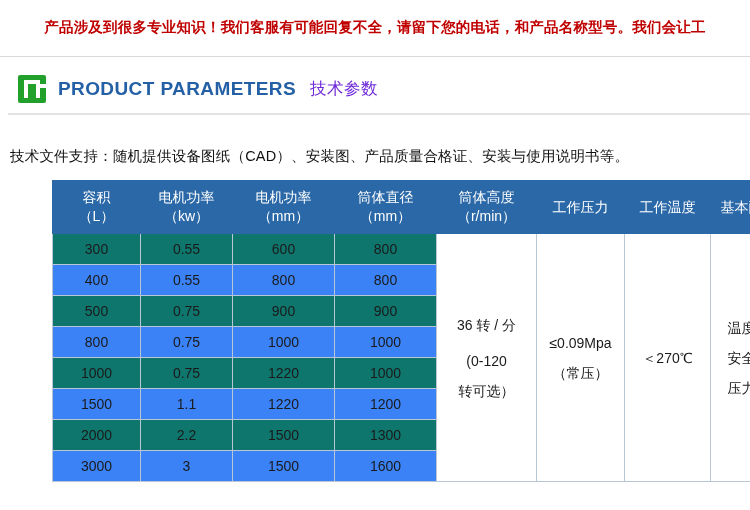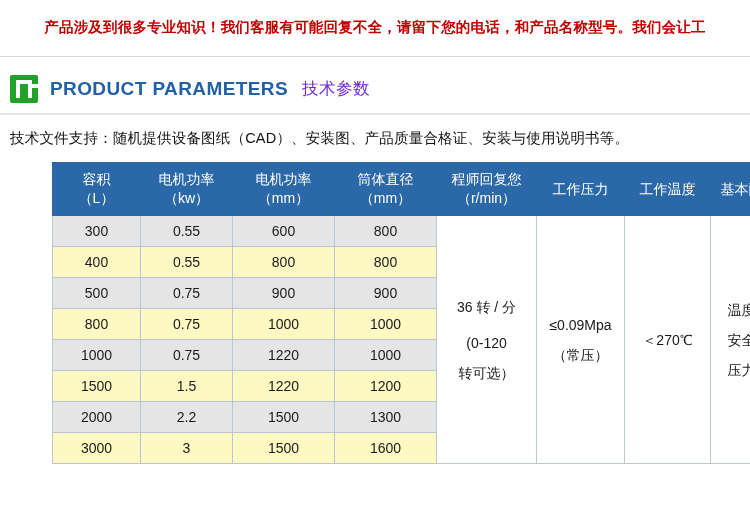--- a/index.html
+++ b/index.html
@@ -37,21 +37,21 @@
     display: block;
     white-space: nowrap;
   }
 
   
   .section-header {
     display: flex;
     align-items: center;
     padding: 18px 10px 10px 10px;
     border-bottom: 2px solid #e3e3e3;
-    margin: 0 0 0 0;
+    margin: 0 0 0 8px;
   }
   .logo-mark {
     width: 28px;
     height: 28px;
     background: #21a12b;
     border-radius: 2px;
     position: relative;
     flex: 0 0 auto;
     margin-right: 12px;
   }
@@ -90,21 +90,21 @@
   }
   .section-title-cn {
     font-size: 16.5px;
     color: #6d28d9;
     margin-left: 14px;
     letter-spacing: 0.5px;
   }
 
   
   .support-line {
-    padding: 14px 10px 14px 10px;
+    padding: 32px 10px 14px 10px;
     font-size: 14.5px;
     color: #111;
     letter-spacing: 0.2px;
     white-space: nowrap;
   }
 
   
   .table-wrap {
     padding: 0 8px;
     margin-left: 44px;
@@ -129,24 +129,24 @@
     color: #ffffff;
     font-weight: normal;
     font-size: 14px;
     line-height: 19px;
     height: 52px;
     border: 1px solid #2b68a8;
   }
   table.params thead th .h1 { display: block; }
   table.params thead th .h2 { display: block; }
   tbody tr.alt td {
-    background: #e5e5e5;
+    background: #0f766e;
   }
   tbody tr td {
-    background: #fef9c3;
+    background: #3b82f6;
   }
   td.merged {
     background: #ffffff !important;
     line-height: 30px;
     font-size: 14px;
   }
   td.merged .ml { display: block; }
   td.merged .sp { display: block; height: 6px; }
 
   col.c1 { width: 88px; }
@@ -201,21 +201,21 @@
           </th>
           <th>
             <span class="h1">电机功率</span>
             <span class="h2">（mm）</span>
           </th>
           <th>
             <span class="h1">筒体直径</span>
             <span class="h2">（mm）</span>
           </th>
           <th>
-            <span class="h1">程师回复您</span>
+            <span class="h1">筒体高度</span>
             <span class="h2">（r/min）</span>
           </th>
           <th>
             <span class="h1">工作压力</span>
           </th>
           <th>
             <span class="h1">工作温度</span>
           </th>
           <th>
             <span class="h1">基本配件</span>
@@ -266,21 +266,21 @@
           <td>1000</td>
         </tr>
         <tr class="alt">
           <td>1000</td>
           <td>0.75</td>
           <td>1220</td>
           <td>1000</td>
         </tr>
         <tr>
           <td>1500</td>
-          <td>1.5</td>
+          <td>1.1</td>
           <td>1220</td>
           <td>1200</td>
         </tr>
         <tr class="alt">
           <td>2000</td>
           <td>2.2</td>
           <td>1500</td>
           <td>1300</td>
         </tr>
         <tr>

